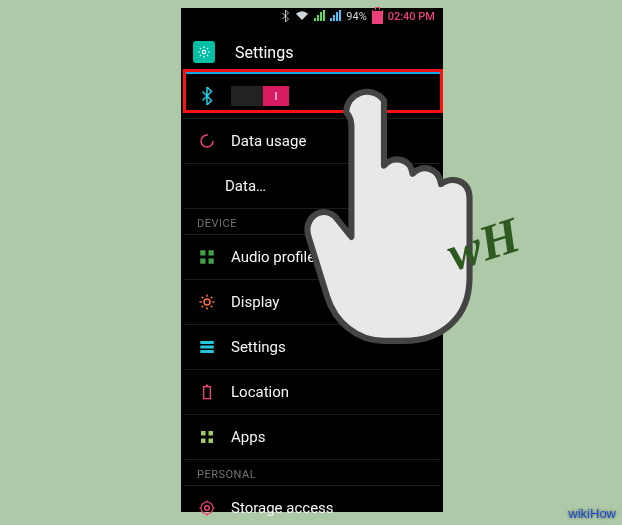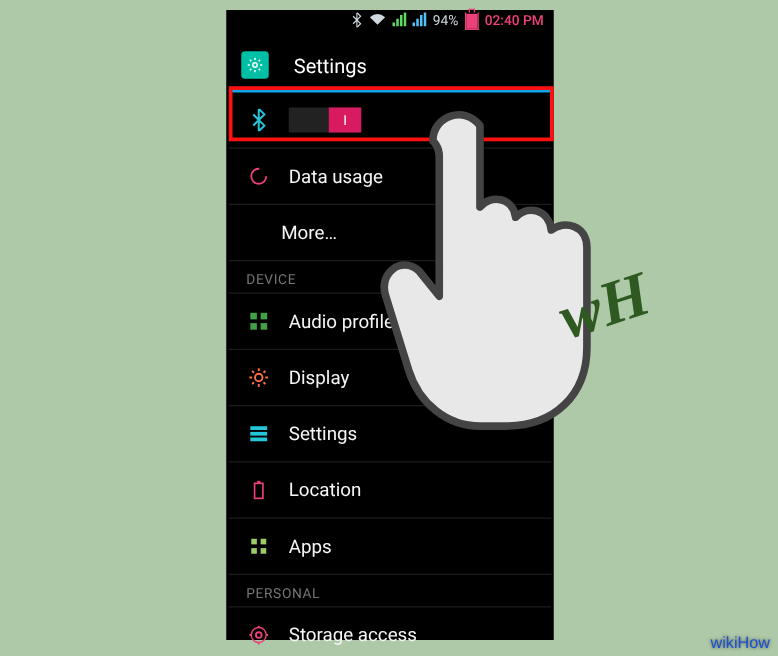--- a/index.html
+++ b/index.html
@@ -180,21 +180,21 @@
     <div class="row">
       <span class="icon">
         <svg viewBox="0 0 24 24" width="18" height="18">
             <circle cx="12" cy="12" r="8" fill="none" stroke="#ec407a" stroke-width="2" stroke-dasharray="38 12"></circle>
           </svg>
       </span>
       <span class="label">Data usage</span>
     </div>
 
     <div class="row indent">
-      <span class="label">More…</span>
+      <span class="label">Data…</span>
     </div>
 
     <div class="header">DEVICE</div>
 
     <div class="row">
       <span class="icon green">
         <svg viewBox="0 0 24 24" width="18" height="18">
             <rect x="3" y="3" width="7" height="7" fill="#43a047"></rect>
             <rect x="14" y="3" width="7" height="7" fill="#43a047"></rect>
             <rect x="3" y="14" width="7" height="7" fill="#43a047"></rect>

